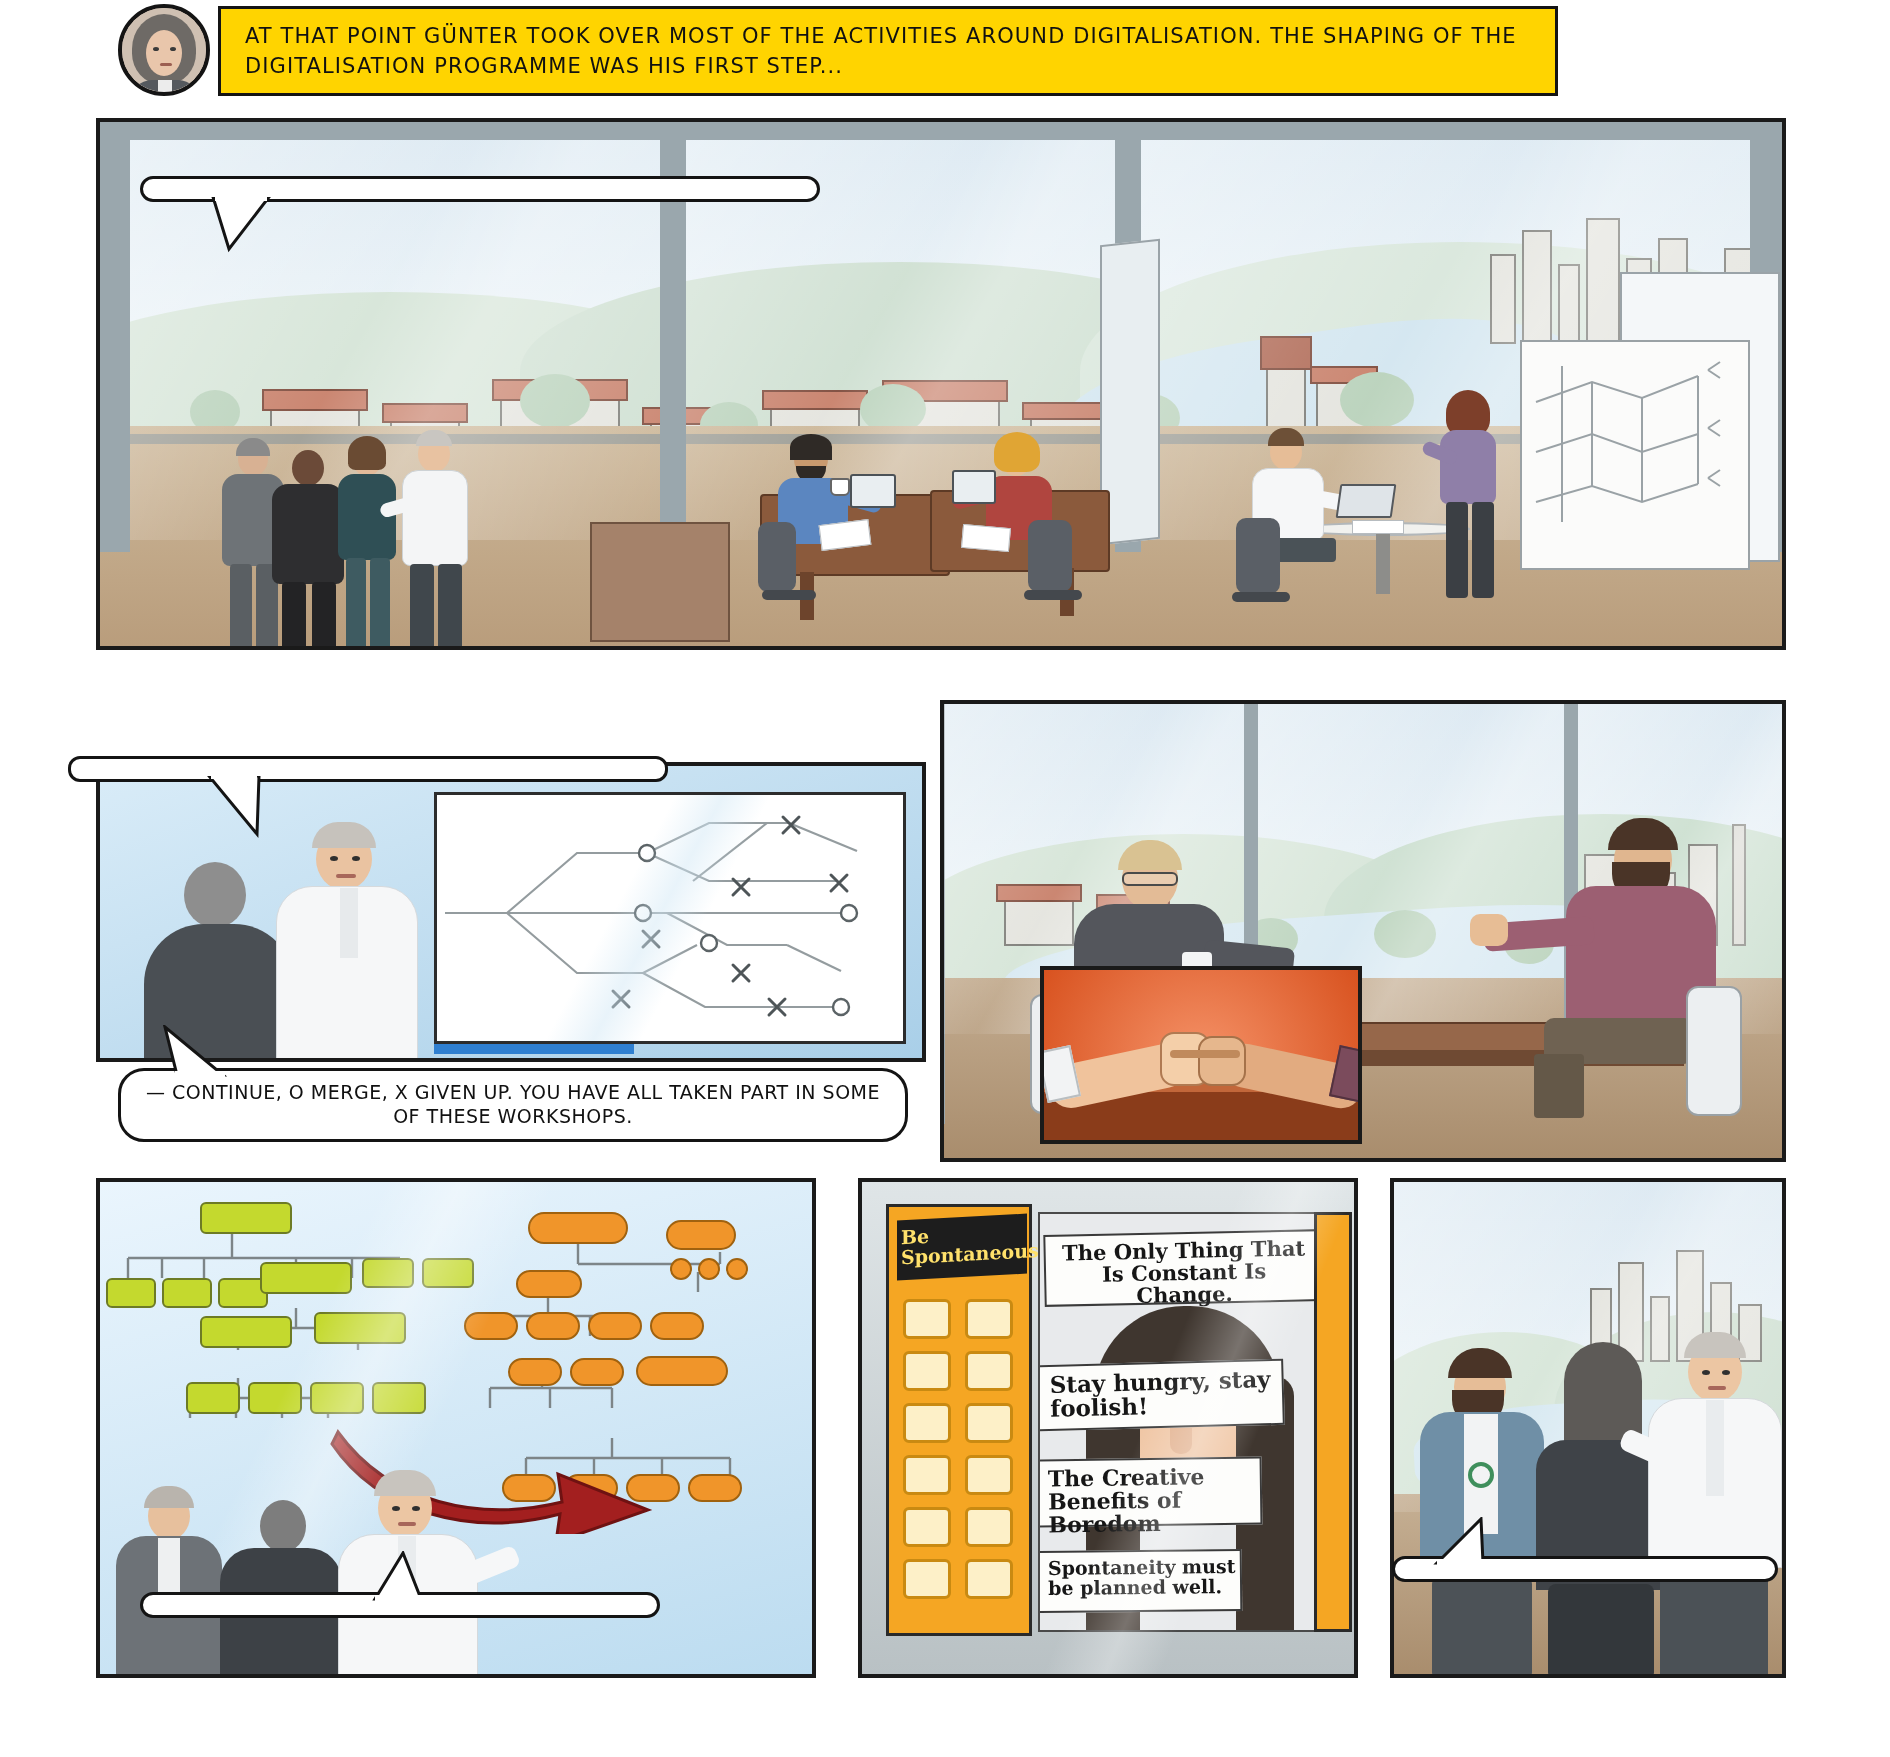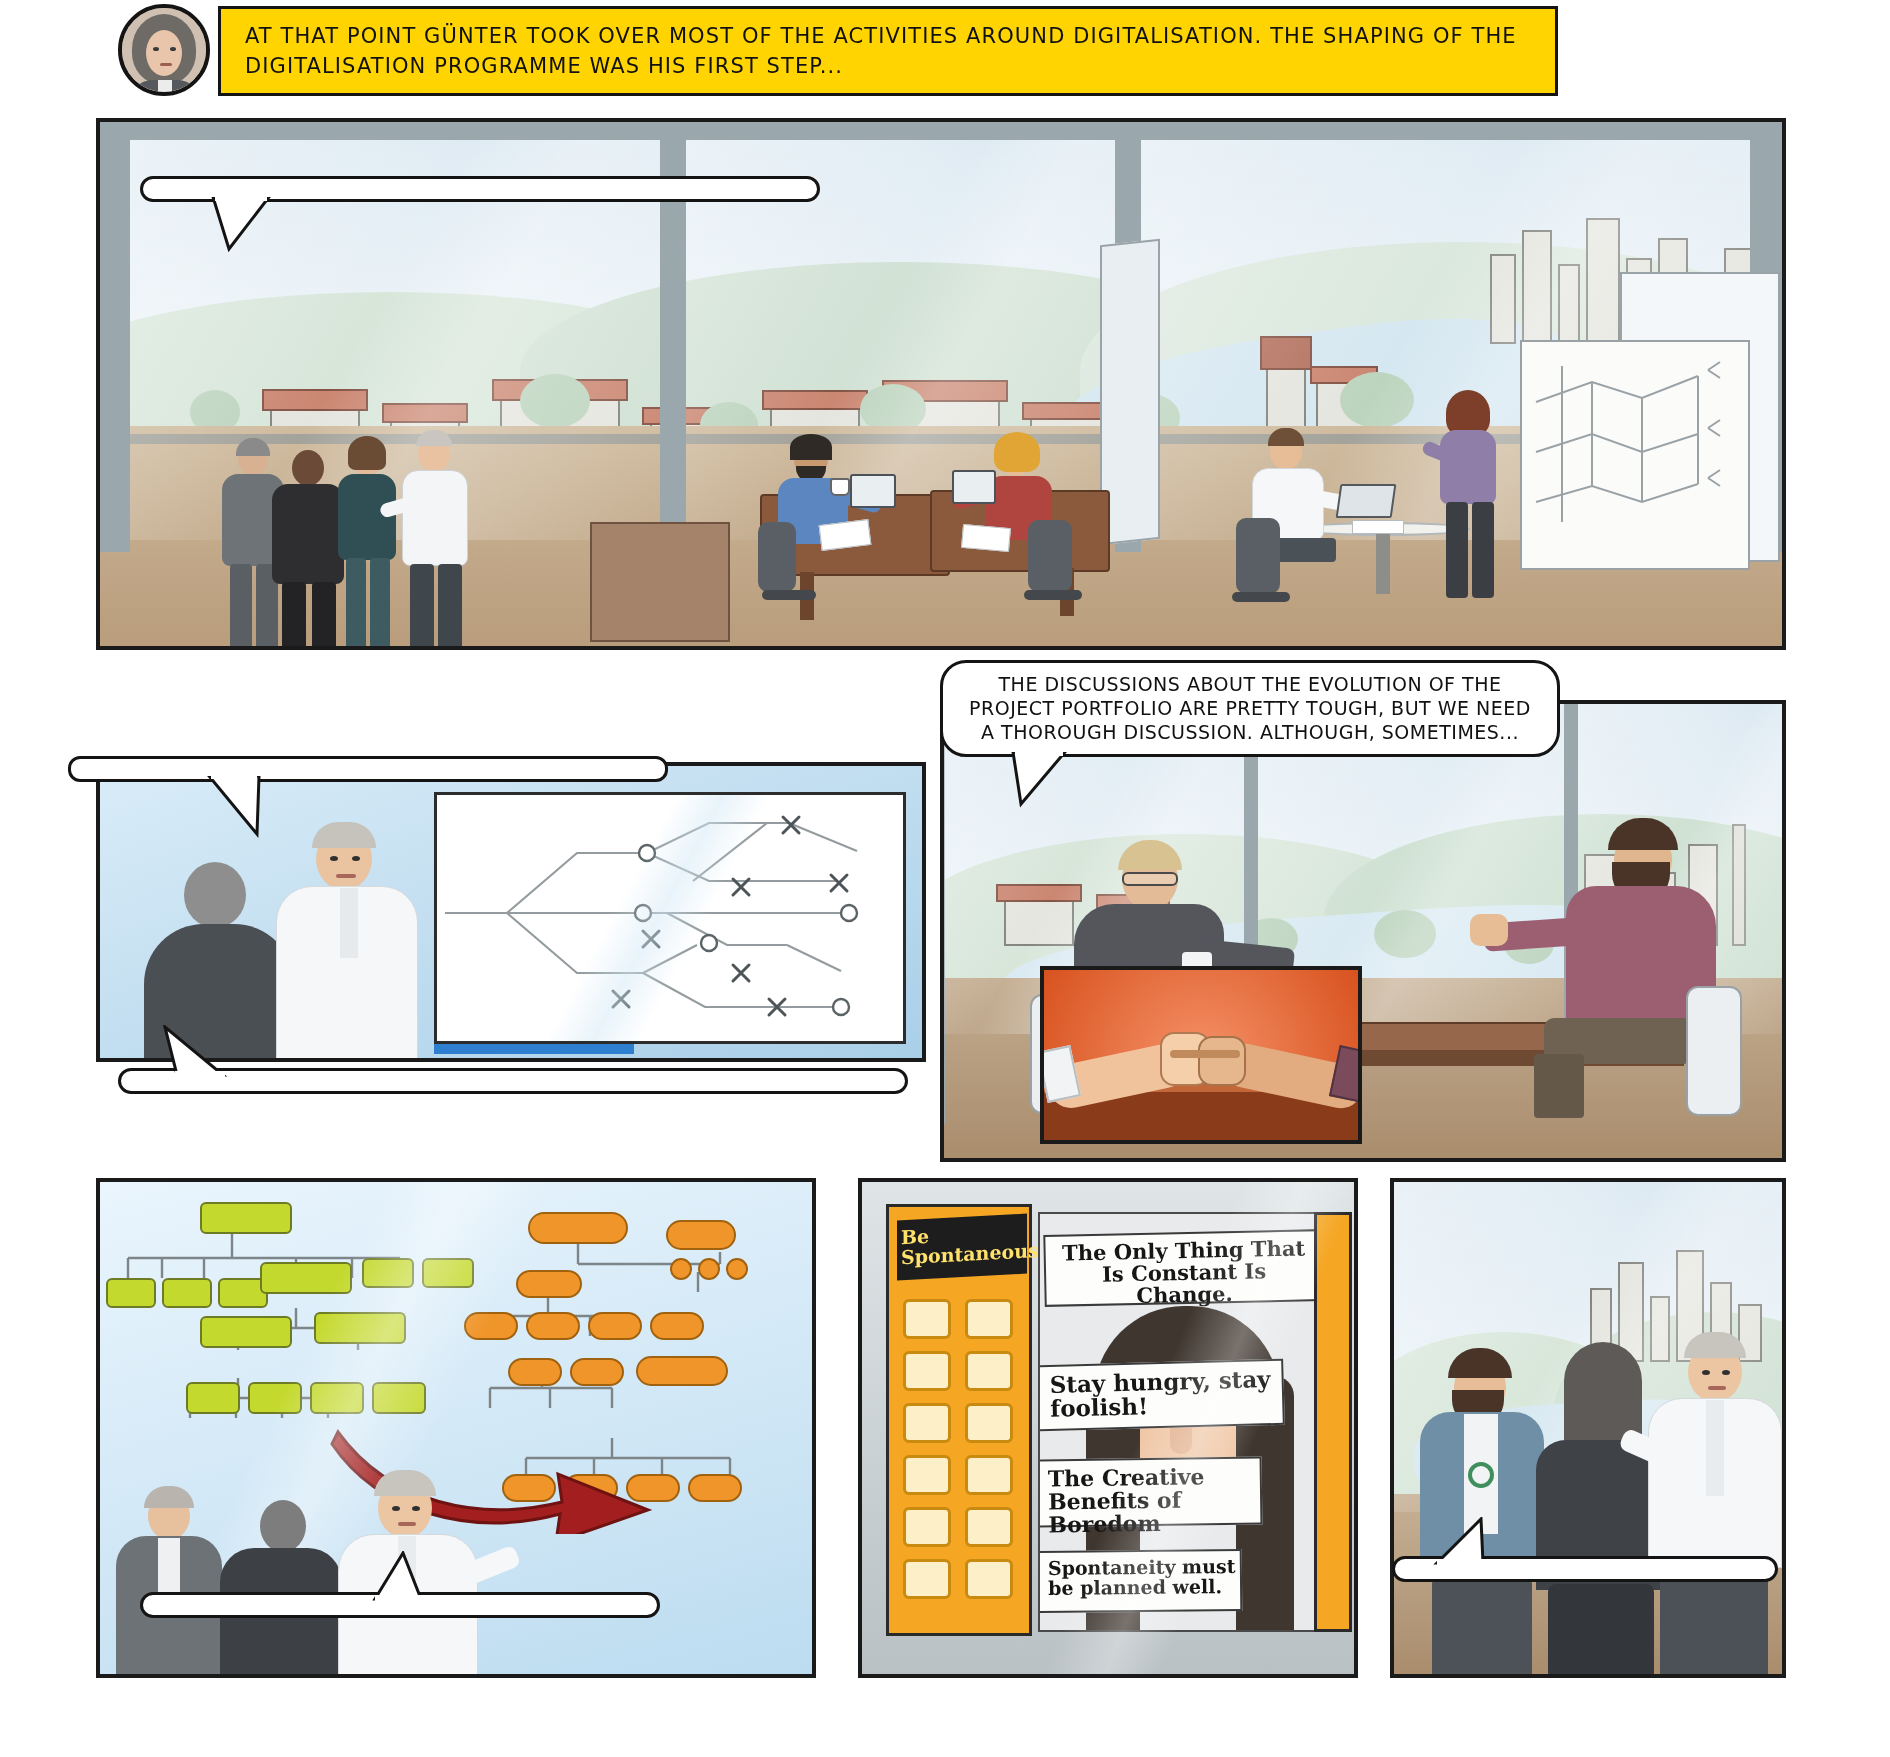--- a/index.html
+++ b/index.html
@@ -385,20 +385,21 @@
   </div>
 
   <div class="balloon" style="left:68px; top:756px; width:600px; text-align:left; border-radius:12px;">
     <svg width="70" height="66" style="position:absolute;left:130px;top:100%;margin-top:-3px;">
       <polygon points="8,0 58,0 56,58" fill="#ffffff" stroke="#141414" stroke-width="3"></polygon>
       <rect x="10" y="-5" width="46" height="8" fill="#ffffff"></rect>
     </svg>
   </div>
 
   <div class="balloon" style="left:118px; top:1068px; width:790px;">
+    <span>— continue, O merge, X given up. You have all taken part in some of these workshops.</span>
     <svg width="70" height="56" style="position:absolute;left:40px;top:-46px;">
       <polygon points="16,50 62,50 4,2" fill="#ffffff" stroke="#141414" stroke-width="3"></polygon>
       <rect x="14" y="46" width="50" height="8" fill="#ffffff"></rect>
     </svg>
   </div>
 
   <div class="panel" style="left:940px; top:700px; width:846px; height:462px; background:#e3ebef;">
     <div class="sky" style="height:300px;"></div>
     <div class="hill" style="left:-40px;top:130px;width:560px;height:190px;background:#d6e5d8;"></div>
     <div class="hill" style="left:380px;top:110px;width:560px;height:210px;background:#cde0d1;"></div>
@@ -462,27 +463,20 @@
 
       <div style="position:absolute;left:116px;top:62px;width:50px;height:54px;border-radius:14px;background:#f4cfa9;border:2px solid #b07a52;"></div>
       <div style="position:absolute;left:154px;top:66px;width:48px;height:50px;border-radius:14px;background:#e6b78d;border:2px solid #a5724a;"></div>
       <div style="position:absolute;left:126px;top:80px;width:70px;height:8px;background:#c08a5c;border-radius:4px;"></div>
 
       <div style="position:absolute;left:-2px;top:78px;width:34px;height:52px;background:#f2f3f4;border:2px solid #b9bec1;transform:rotate(-12deg);"></div>
       <div style="position:absolute;left:290px;top:78px;width:34px;height:52px;background:#7b4b5c;border:2px solid #53323f;transform:rotate(12deg);"></div>
     </div>
   </div>
 
-  <div class="balloon" style="left:940px; top:660px; width:620px;">
-    <span>The discussions about the evolution of the project portfolio are pretty tough, but we need a thorough discussion. Although, sometimes...</span>
-    <svg width="80" height="60" style="position:absolute;left:60px;top:100%;margin-top:-2px;">
-      <polygon points="10,0 62,0 18,52" fill="#ffffff" stroke="#141414" stroke-width="3"></polygon>
-      <rect x="12" y="-4" width="48" height="8" fill="#ffffff"></rect>
-    </svg>
-  </div>
 
   <div class="panel" style="left:96px; top:1178px; width:720px; height:500px; background:#dff0fb;">
     <div style="position:absolute;left:0;top:0;width:100%;height:100%;background:linear-gradient(165deg,#eaf5fd,#bcdcf0);"></div>
 
     <div style="position:absolute;left:0;top:0;width:520px;height:320px;">
       <svg width="520" height="320" viewBox="0 0 520 320" style="position:absolute;left:0;top:0;">
         <g stroke="#7d8588" stroke-width="2.4" fill="none">
           <path d="M132 52 L132 76 M28 76 L300 76"></path>
           <path d="M28 76 L28 96 M62 76 L62 96 M104 76 L104 96 M196 76 L196 96 M252 76 L252 96 M300 76 L300 96"></path>
           <path d="M196 126 L196 146 M138 146 L258 146"></path>

